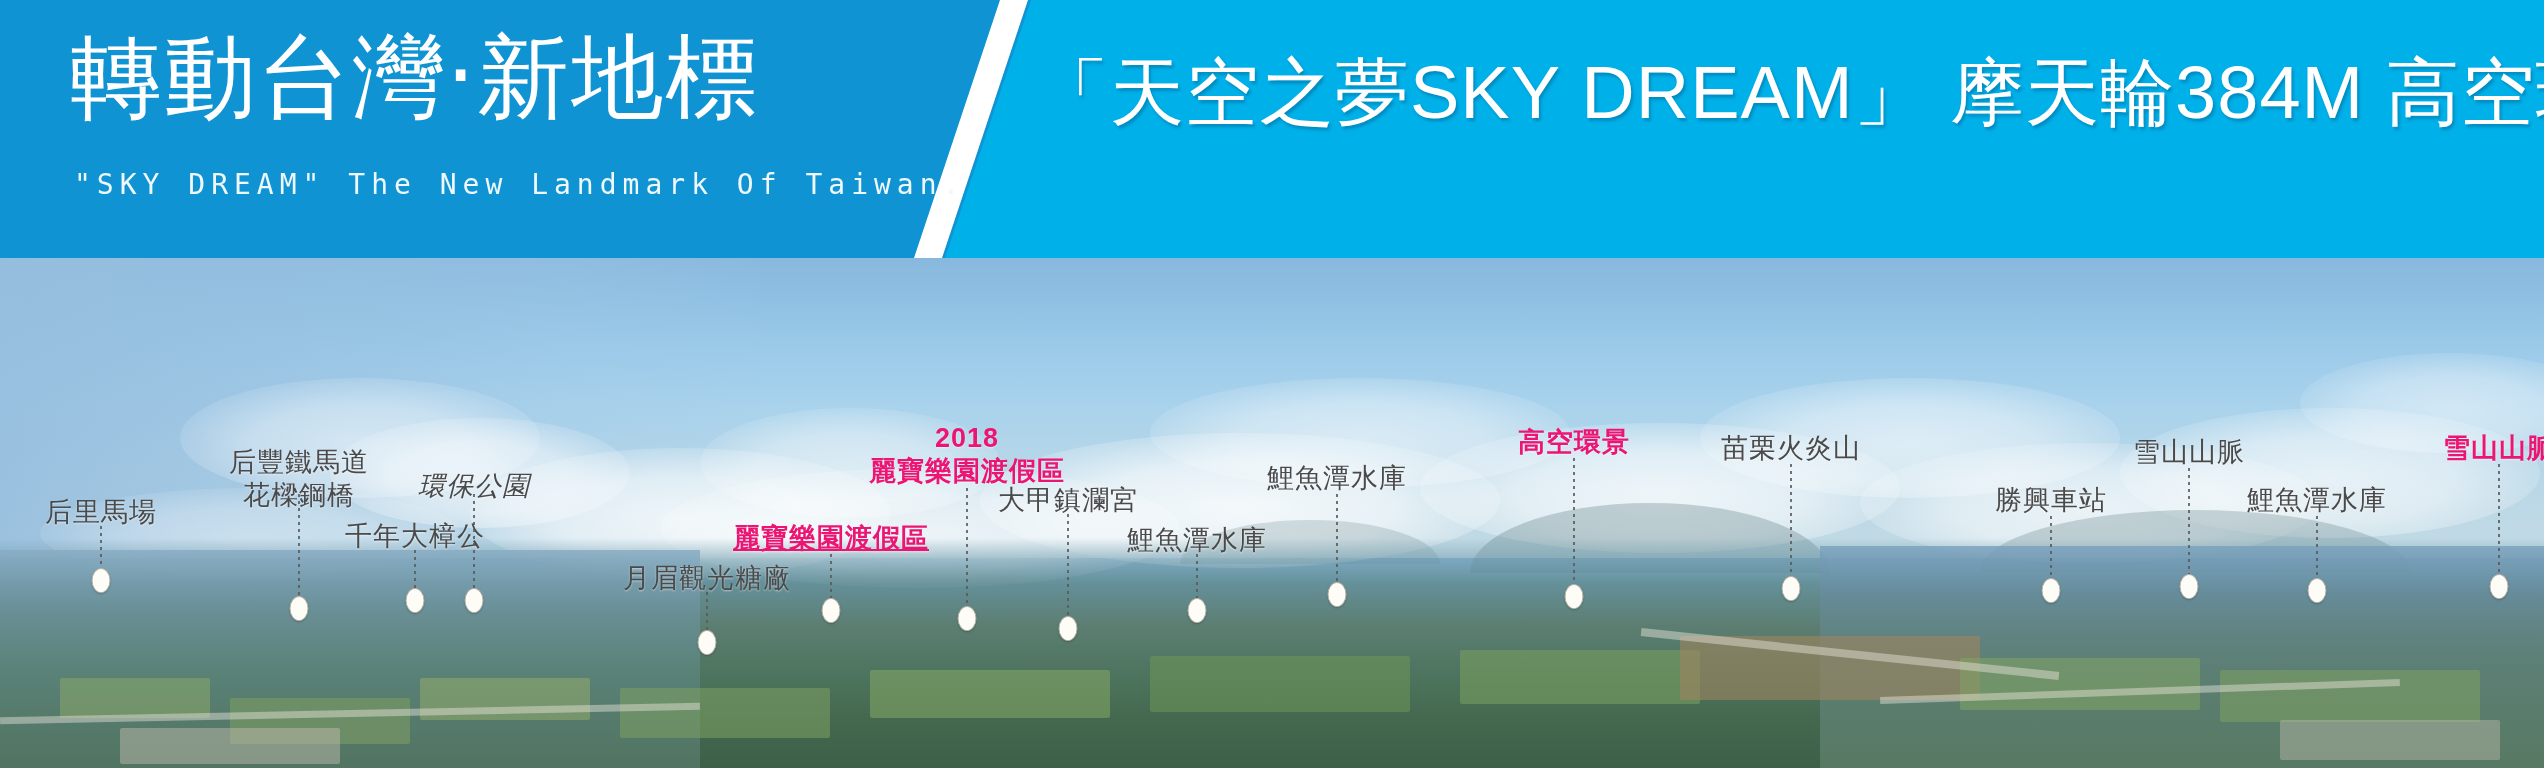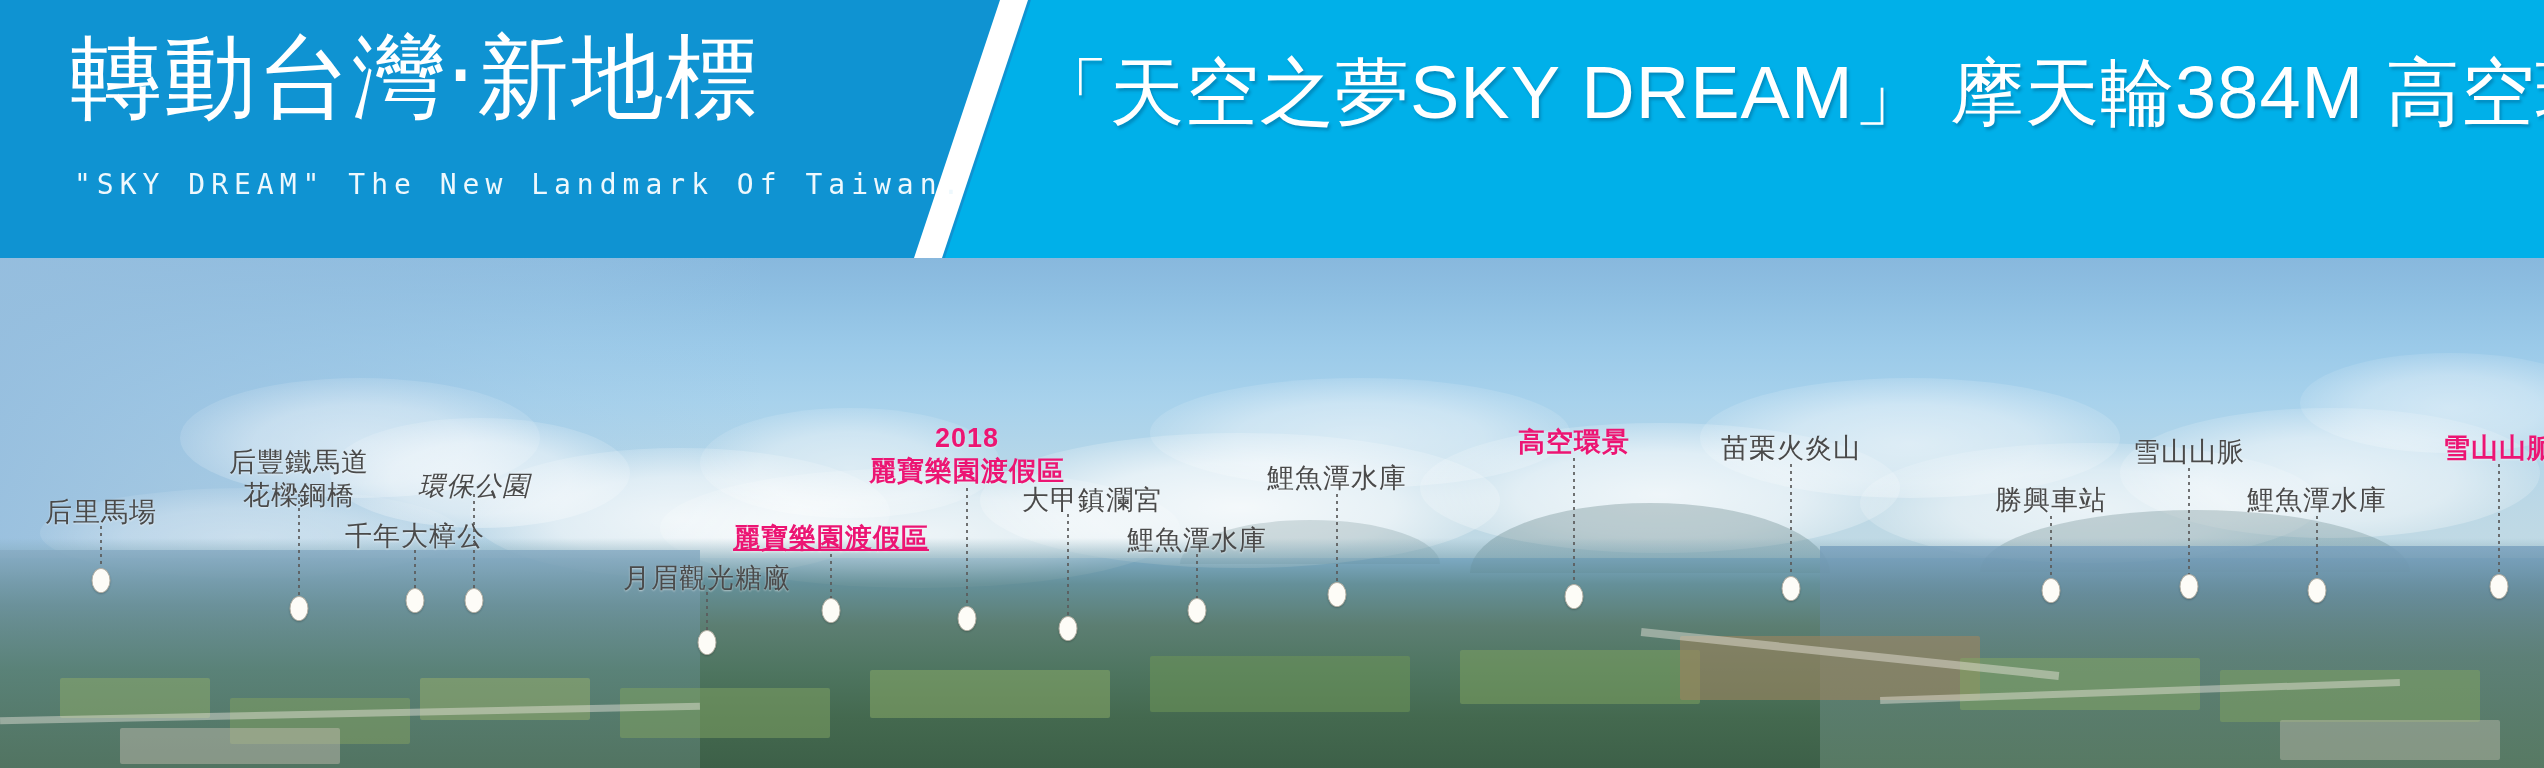--- a/index.html
+++ b/index.html
@@ -298,21 +298,21 @@
         </div>
         <div class="marker-group">
           <div class="mk-label pink" style="left: 967px; top: 164px; text-align: center;">
             <div>2018</div>
             <div>麗寶樂園渡假區</div>
           </div>
           <div class="mk-line" style="left: 967px; top: 230px; height: 118px;"></div>
           <div class="mk-dot" style="left: 967px; top: 348px;"></div>
         </div>
         <div class="marker-group">
-          <div class="mk-label dark" style="left: 1068px; top: 226px; margin-left: 24px;">
+          <div class="mk-label dark" style="left: 1068px; top: 226px;">
             <div>大甲鎮瀾宮</div>
           </div>
           <div class="mk-line" style="left: 1068px; top: 256px; height: 102px;"></div>
           <div class="mk-dot" style="left: 1068px; top: 358px;"></div>
         </div>
         <div class="marker-group">
           <div class="mk-label dark" style="left: 1197px; top: 266px;">
             <div>鯉魚潭水庫</div>
           </div>
           <div class="mk-line" style="left: 1197px; top: 296px; height: 44px;"></div>

